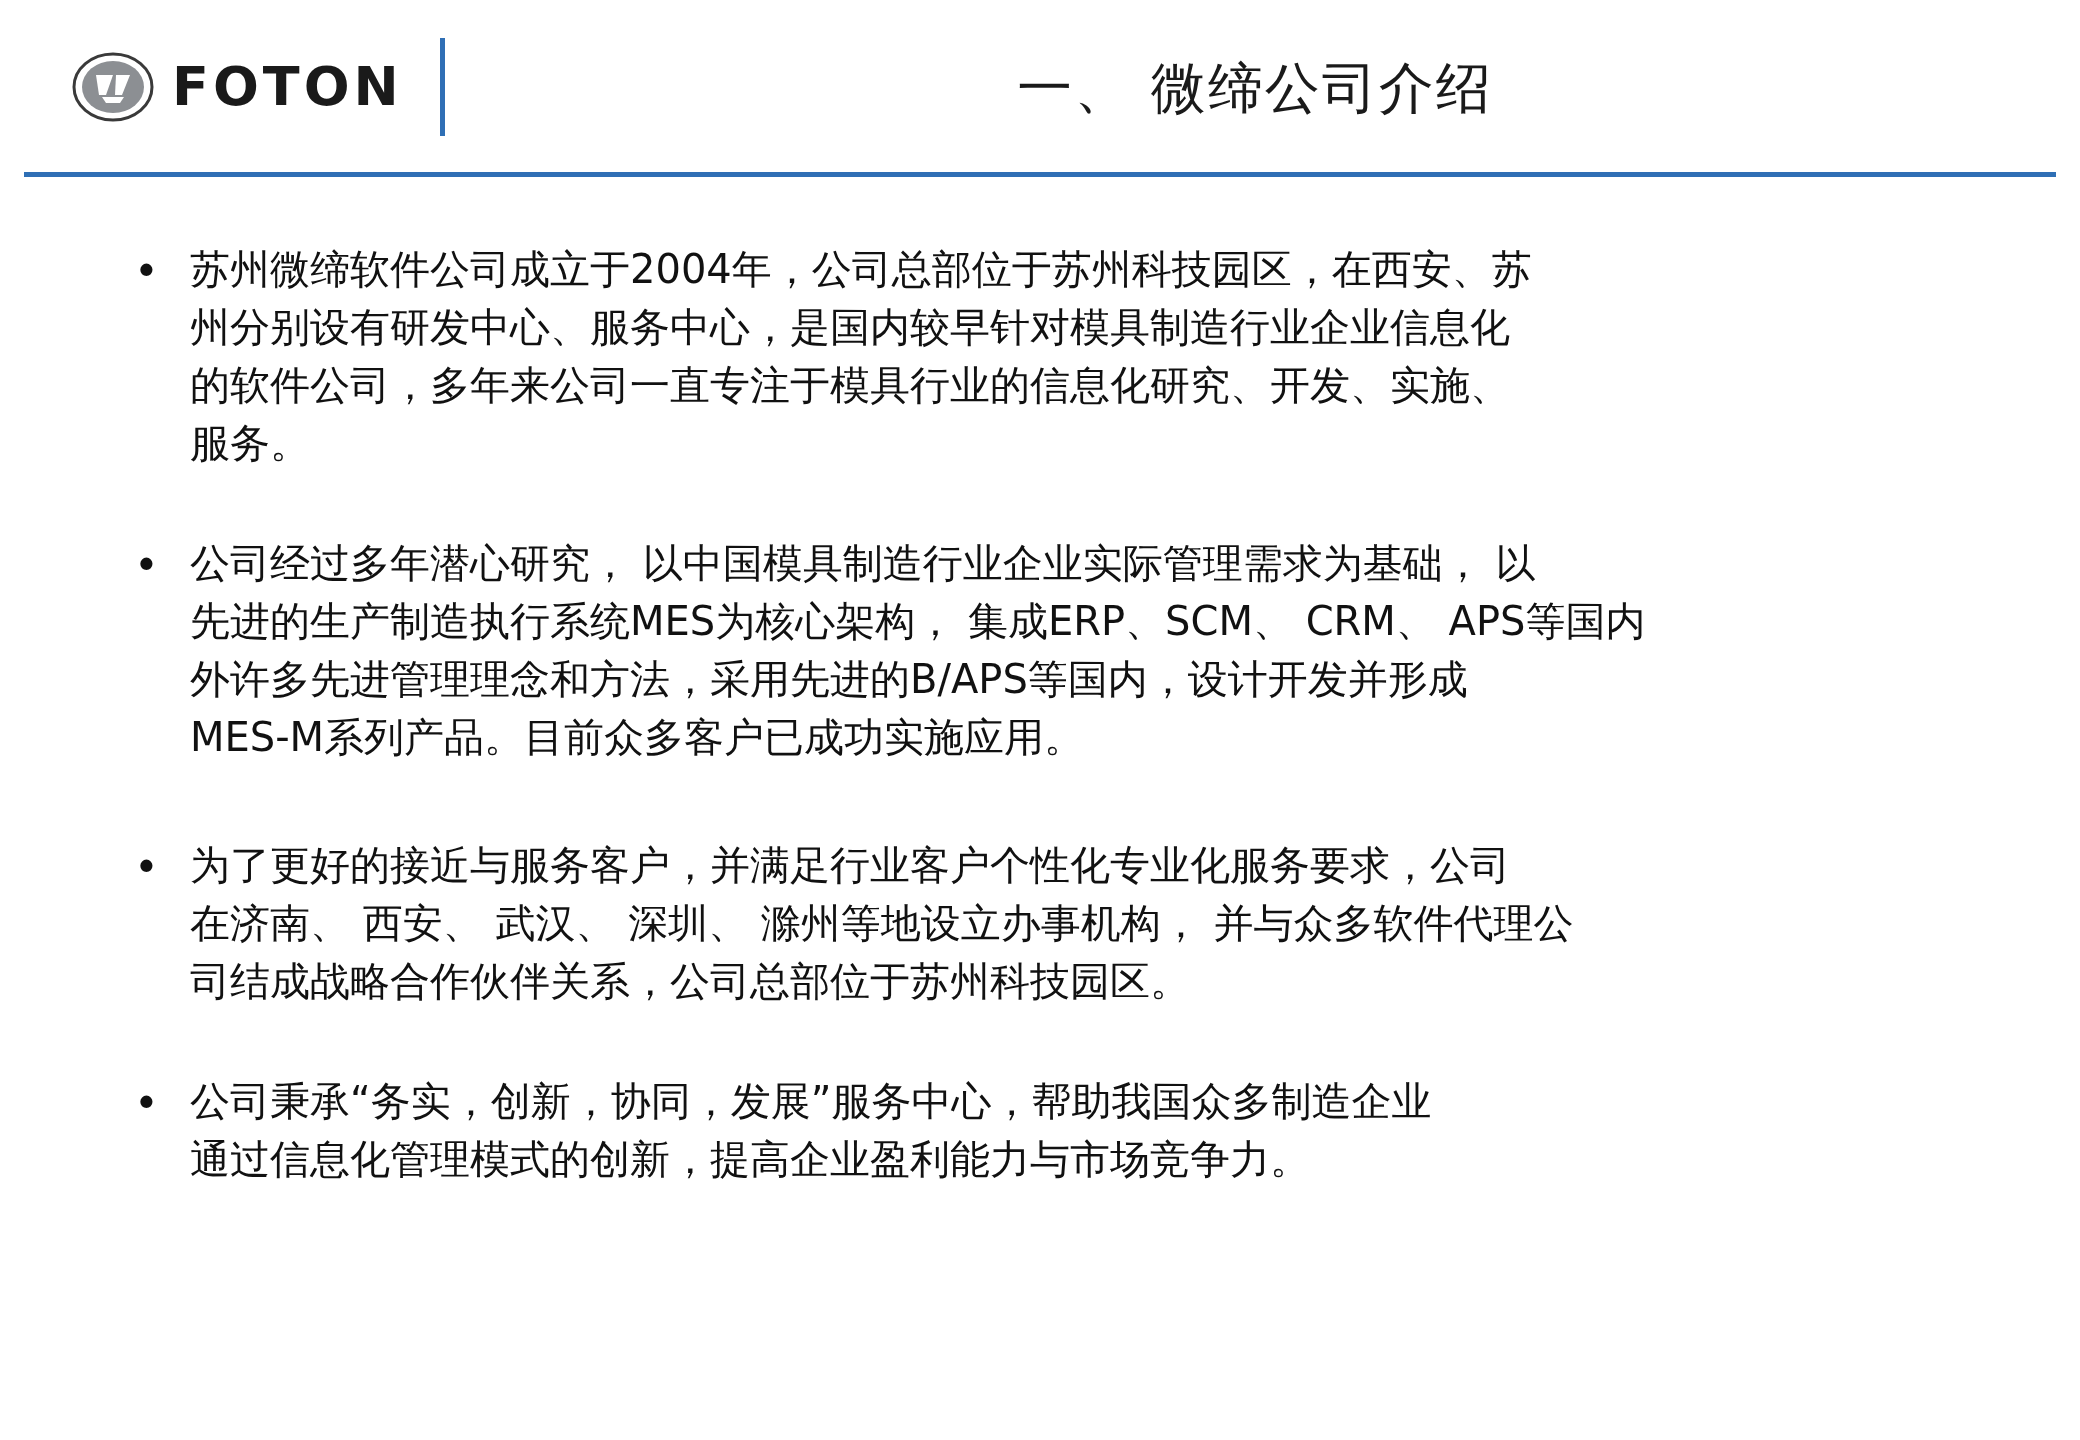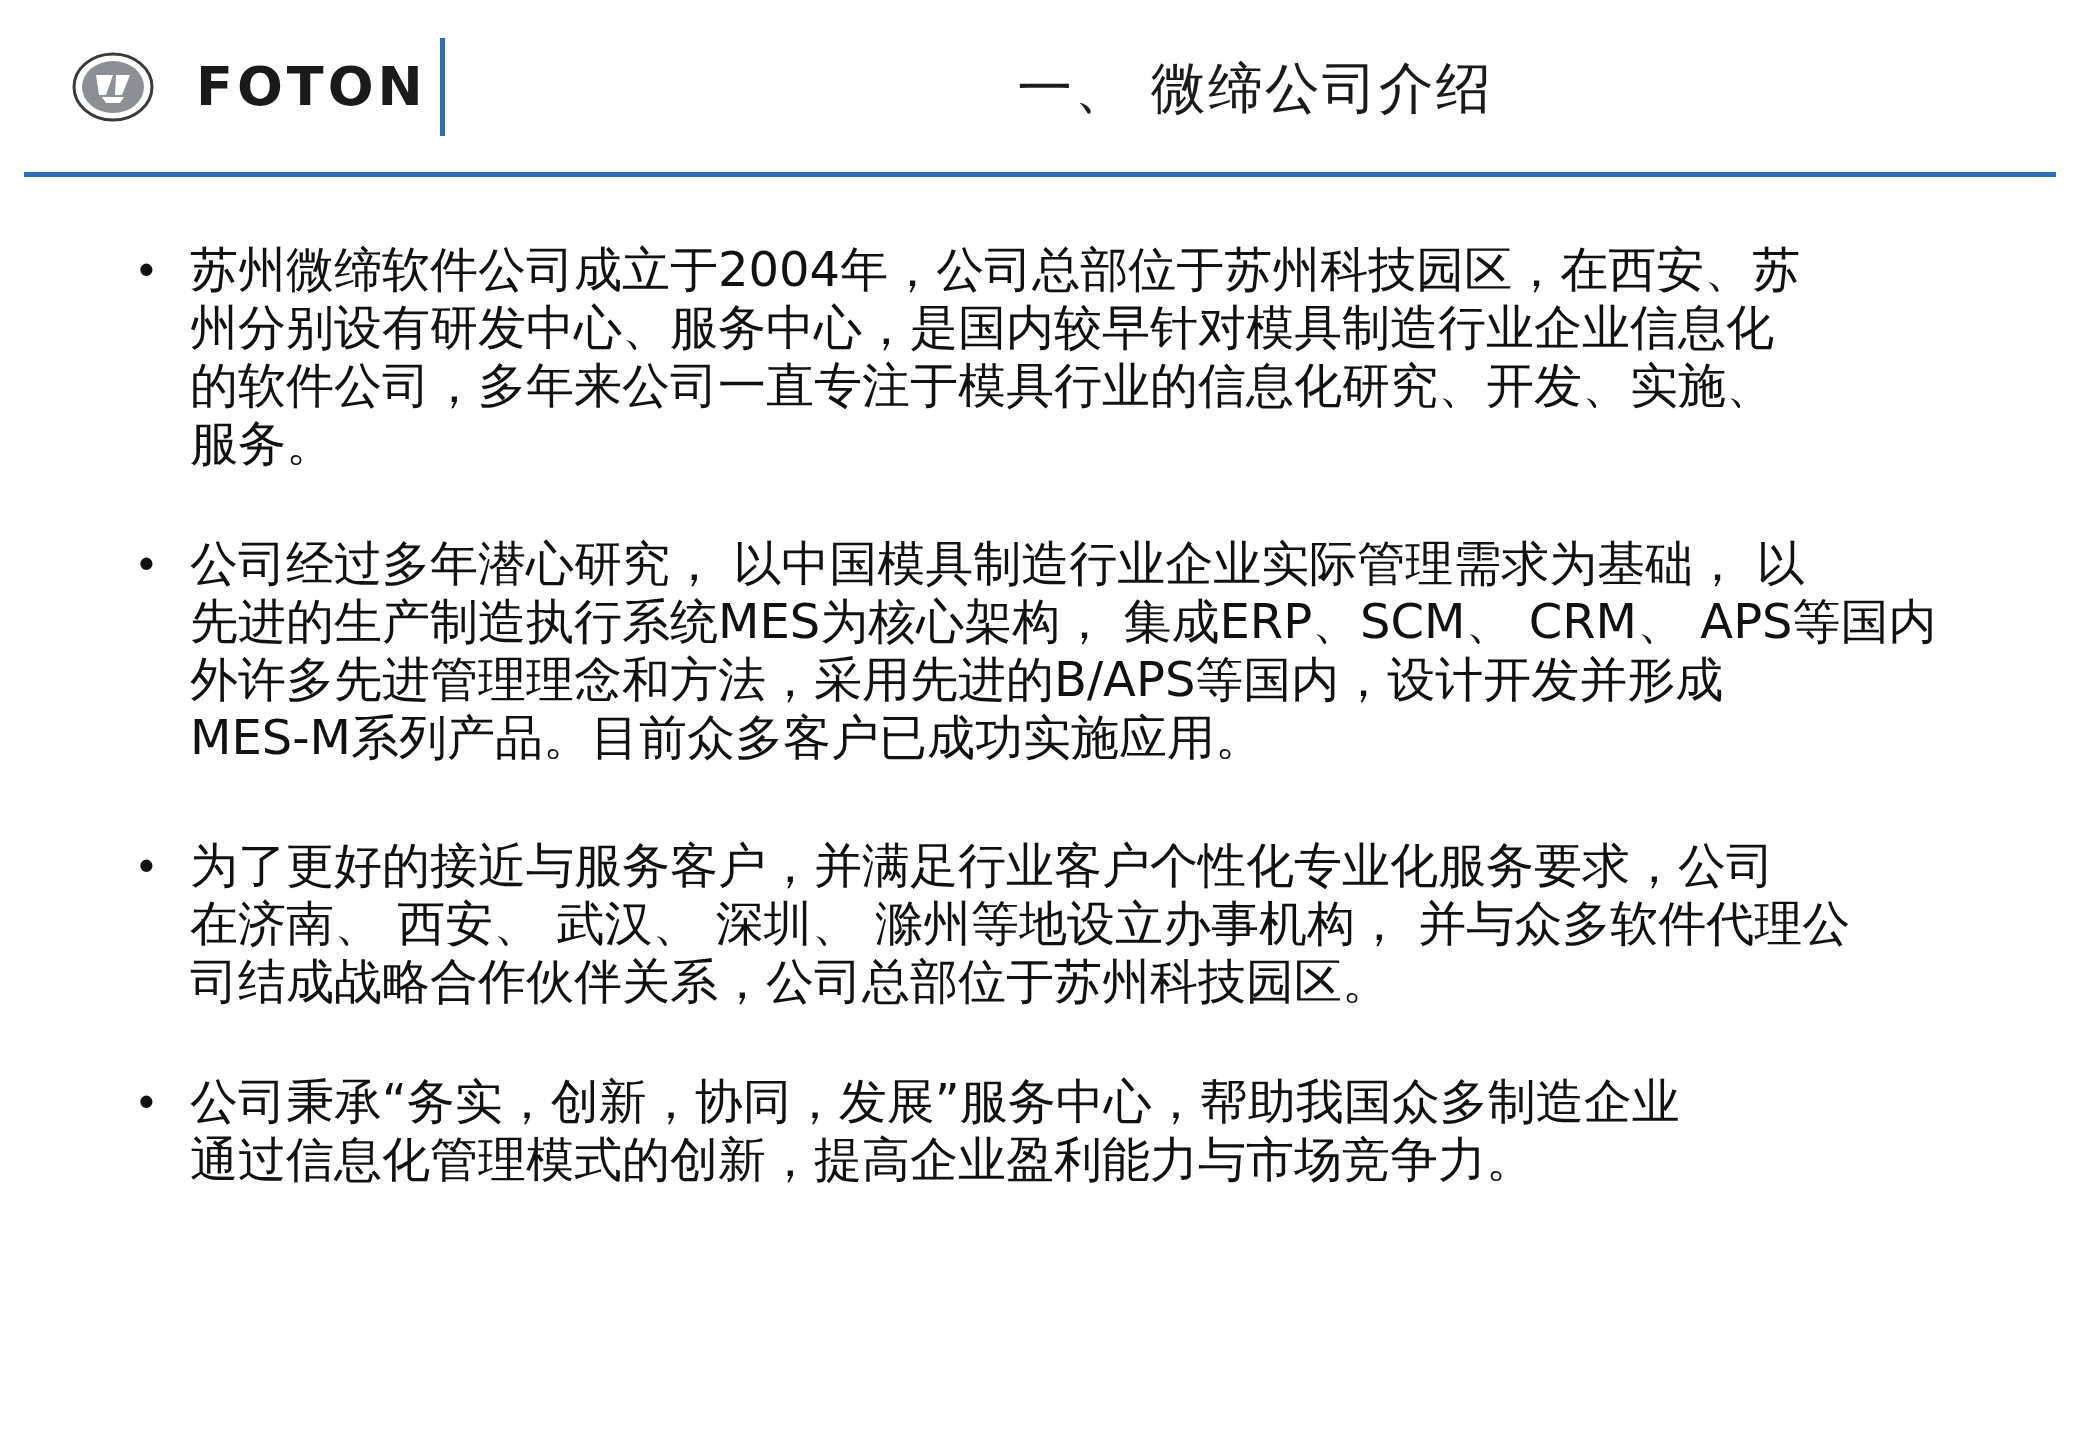--- a/index.html
+++ b/index.html
@@ -28,21 +28,20 @@
     width: 2080px;
     height: 178px;
   }
   .logo-block {
     position: absolute;
     left: 72px;
     top: 48px;
     display: flex;
     align-items: center;
     height: 78px;
-    gap: 24px;
   }
   .logo-mark {
     width: 82px;
     height: 72px;
     position: relative;
     flex: 0 0 auto;
   }
   .logo-mark svg {
     display: block;
   }
@@ -103,21 +102,21 @@
     line-height: 64px;
     color: #111;
     text-align: left;
     padding-left: 14px;
     box-sizing: border-box;
     font-family: "DejaVu Sans", sans-serif;
   }
   .bullet-text {
     flex: 1 1 auto;
     font-family: "DejaVu Sans", "Liberation Sans", sans-serif;
-    font-size: 48px;
+    font-size: 40px;
     line-height: 58px;
     color: #111111;
     letter-spacing: 0px;
     white-space: pre-line;
     text-align: justify;
   }
   .b1 { margin-bottom: 62px; }
   .b2 { margin-bottom: 70px; }
   .b3 { margin-bottom: 62px; }
 </style>

